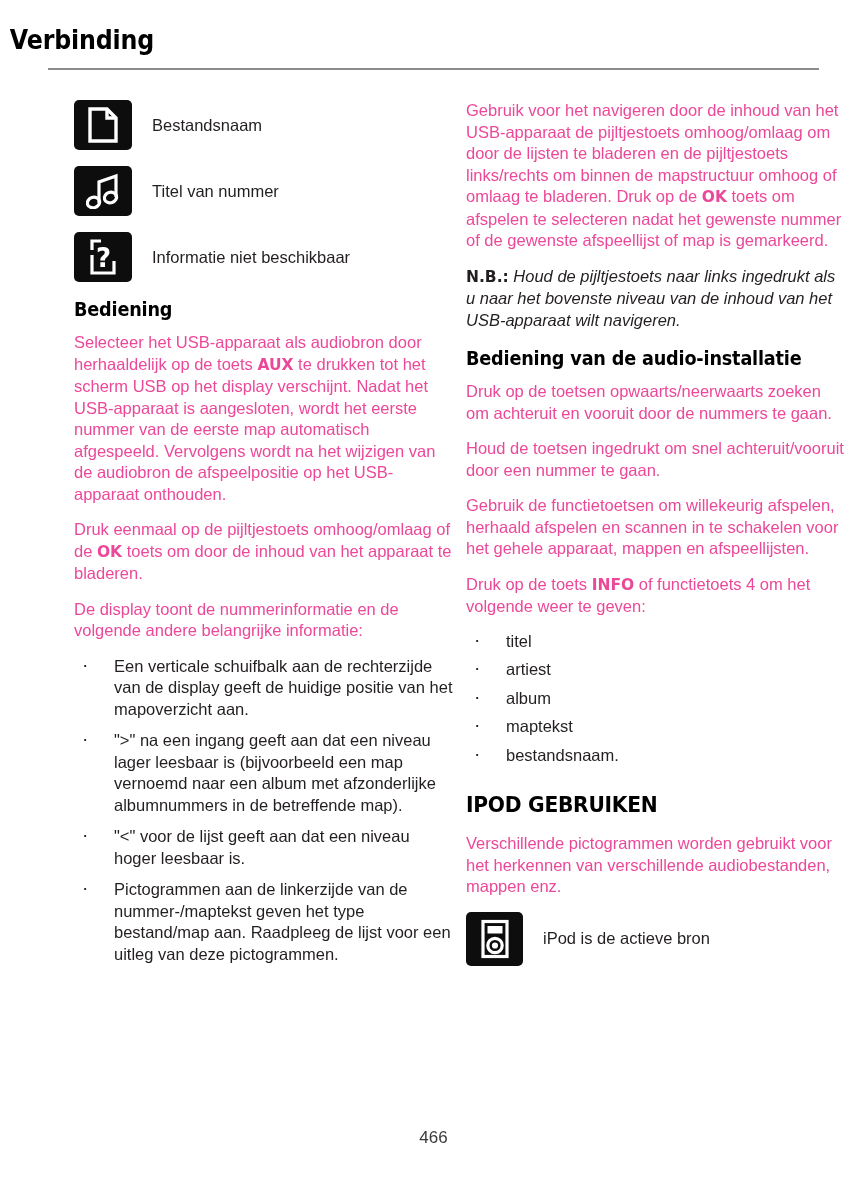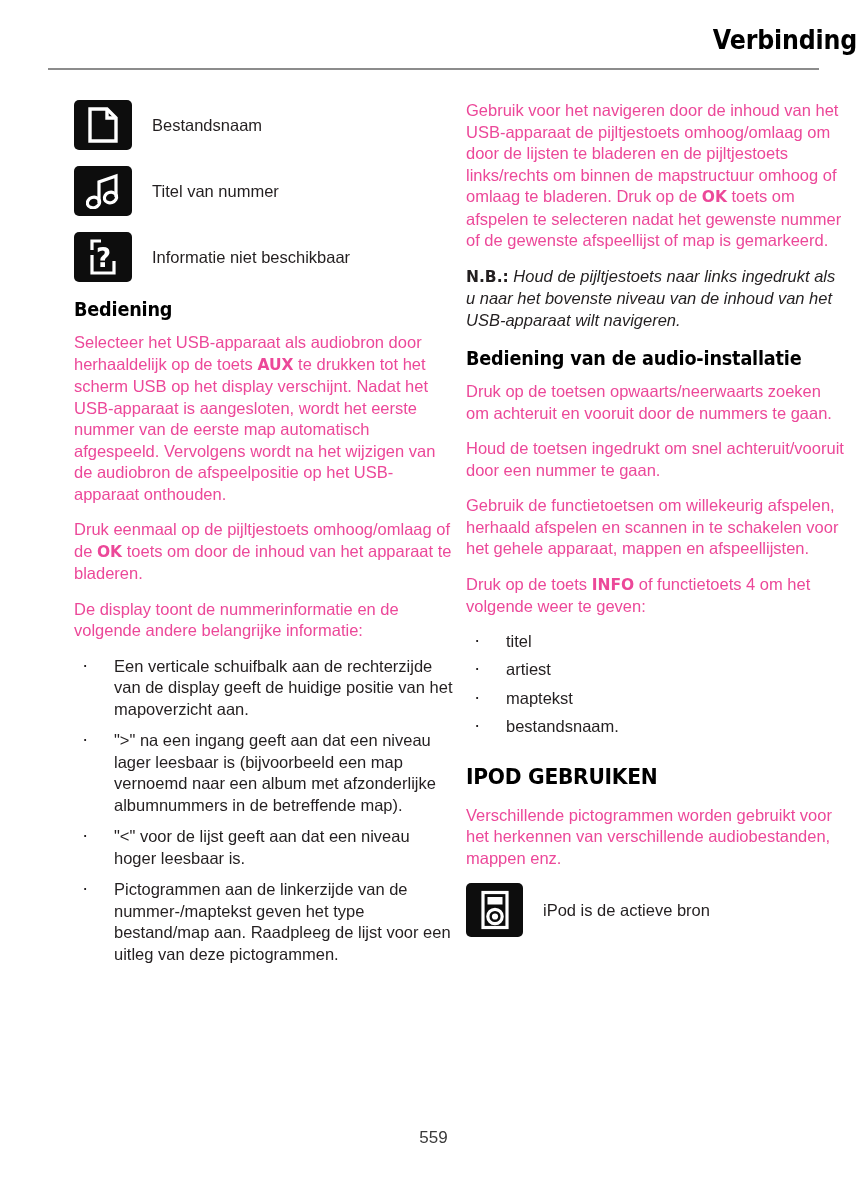--- a/index.html
+++ b/index.html
@@ -13,21 +13,21 @@
     position: relative;
     overflow: hidden;
   }
 
   
   .page-header {
     position: absolute;
     top: 24px;
     left: 0;
     width: 867px;
-    text-align: right;
+    text-align: left;
   }
   .page-header .title {
     font-size: 27px;
     font-weight: bold;
     letter-spacing: -0.2px;
     color: #000000;
     font-family: "DejaVu Sans", sans-serif;
     transform: scaleX(0.88);
     display: inline-block;
   }
@@ -229,20 +229,21 @@
 
   <p class="body">Druk op de toetsen opwaarts/neerwaarts zoeken om achteruit en vooruit door de nummers te gaan.</p>
   <p class="body">Houd de toetsen ingedrukt om snel achteruit/vooruit door een nummer te gaan.</p>
   <p class="body">Gebruik de functietoetsen om willekeurig afspelen, herhaald afspelen en scannen in te schakelen voor het gehele apparaat, mappen en afspeellijsten.</p>
 
   <p class="body tight"><span>Druk op de toets </span><b class="kw">INFO</b><span> of functietoets 4 om het volgende weer te geven:</span></p>
 
   <ul class="bullets">
     <li>titel</li>
     <li>artiest</li>
+    <li>album</li>
     <li>maptekst</li>
     <li>bestandsnaam.</li>
   </ul>
 
   <div class="h1">IPOD GEBRUIKEN</div>
 
   <p class="body">Verschillende pictogrammen worden gebruikt voor het herkennen van verschillende audiobestanden, mappen enz.</p>
 
   <div class="icon-row">
     <span class="glyph-box ipod">
@@ -251,13 +252,13 @@
         <rect x="7.5" y="7" width="15" height="7.5" fill="#ffffff"></rect>
         <circle cx="15" cy="26.5" r="7.2" fill="none" stroke="#ffffff" stroke-width="3.2"></circle>
         <circle cx="15" cy="26.5" r="3.1" fill="#ffffff"></circle>
       </svg>
     </span>
     <span class="label">iPod is de actieve bron</span>
   </div>
 
 </div>
 
-<div class="page-number">559</div>
+<div class="page-number">466</div>
 
 </body></html>

